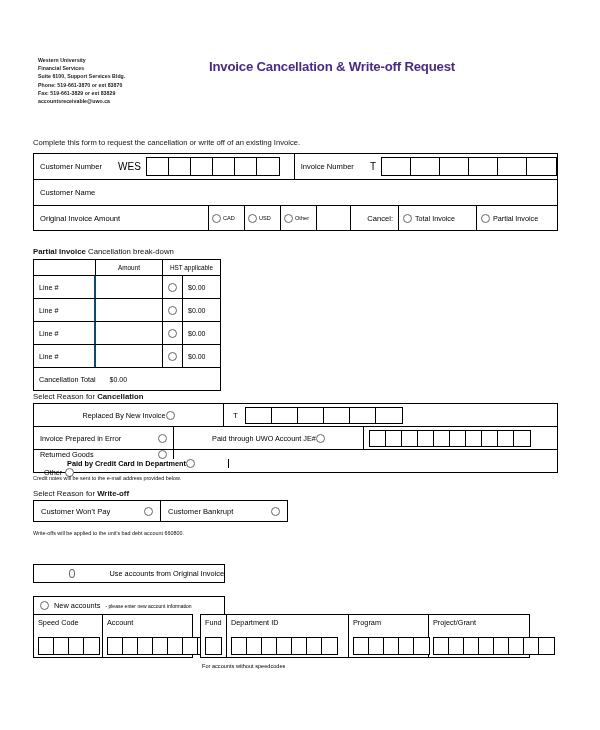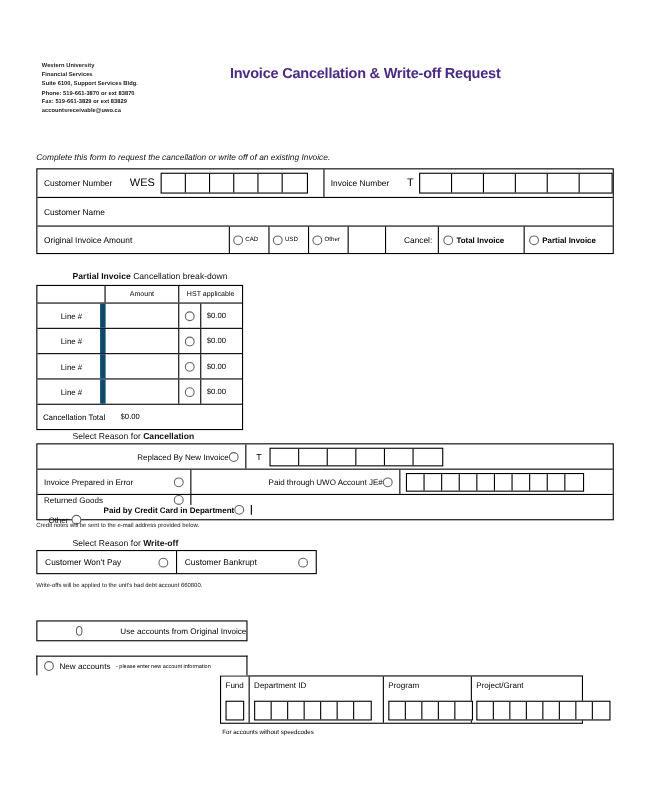--- a/index.html
+++ b/index.html
@@ -55,28 +55,26 @@
   }
 
   
   .intro {
     position: absolute;
     top: 138px;
     left: 33px;
     font-size: 7.6px;
     color: #111;
     white-space: nowrap;
-    font-style: italic;
   }
   .sec-label {
     position: absolute;
     font-size: 7.8px;
     color: #111;
     white-space: nowrap;
-    margin-left: 33px;
   }
   .sec-label b { font-weight: bold; }
   .note {
     position: absolute;
     font-size: 5.4px;
     color: #111;
     white-space: nowrap;
   }
 
   
@@ -190,21 +188,21 @@
   .cancel-opt {
     width: 78px;
     display: flex;
     align-items: center;
     gap: 3px;
     padding-left: 4px;
     border-right: 1px solid #000;
     box-sizing: border-box;
   }
   .cancel-opt:last-child { border-right: none; width: 80px; }
-  .cancel-opt span { font-size: 7.2px; white-space: nowrap; font-weight: bold; }
+  .cancel-opt span { font-size: 7.2px; white-space: nowrap; }
 
   
   .tbl-partial {
     position: absolute;
     left: 33px;
     top: 259px;
     width: 188px;
     border: 1px solid #000;
     box-sizing: border-box;
   }
@@ -222,22 +220,22 @@
     flex: 1; box-sizing: border-box;
     display: flex; align-items: center; justify-content: center;
   }
   .pt-head span { font-size: 6.4px; white-space: nowrap; }
   .pt-row {
     display: flex;
     height: 22px;
     border-bottom: 1px solid #000;
   }
   .pt-row .c0 {
-    width: 62px; border-right: 5px solid #0c4a6e; box-sizing: border-box;
-    display: flex; align-items: center; padding-left: 5px; justify-content: center;
+    width: 62px; border-right: 2px solid #0c4a6e; box-sizing: border-box;
+    display: flex; align-items: center; padding-left: 5px;
   }
   .pt-row .c0 span { font-size: 7.2px; }
   .pt-row .c1 { width: 67px; border-right: 1px solid #000; box-sizing: border-box; }
   .pt-row .c2 {
     width: 20px; border-right: 1px solid #000; box-sizing: border-box;
     display: flex; align-items: center; justify-content: center;
   }
   .pt-row .c3 {
     flex: 1; box-sizing: border-box;
     display: flex; align-items: center; padding-left: 5px;
@@ -277,21 +275,21 @@
     padding: 0 6px;
     justify-content: space-between;
     box-sizing: border-box;
   }
   .rr .mid {
     width: 190px;
     border-right: 1px solid #000;
     display: flex;
     align-items: center;
     padding: 0 6px;
-    justify-content: flex-end;
+    justify-content: center;
     box-sizing: border-box;
   }
   .rr .mid.wide { width: 195px; font-weight: bold; }
   .rr .right {
     flex: 1;
     display: flex;
     align-items: center;
     padding-left: 5px;
     box-sizing: border-box;
     gap: 4px;
@@ -638,20 +636,43 @@
     <span class="radio"></span>
     <span>Use accounts from Original Invoice</span>
   </div>
 
   <div class="acct-new">
     <span class="radio"></span>
     <span class="big">New accounts</span>
     <span class="small">- please enter new account information</span>
   </div>
 
+  <div class="acct-group speed-grp" id="grp-left">
+      <div class="acct-sub" style="left: 0px; width: 69px;">
+        <div class="acct-hdr">Speed Code</div>
+        <div class="acct-boxes"><span class="boxes">
+            <i style="width: 15px; height: 16px;"></i>
+            <i style="width: 15px; height: 16px;"></i>
+            <i style="width: 15px; height: 16px;"></i>
+            <i style="width: 15px; height: 16px;"></i>
+          </span></div>
+      </div>
+      <div class="acct-sub" style="left: 69px; width: 91px;">
+        <div class="acct-hdr">Account</div>
+        <div class="acct-boxes"><span class="boxes">
+            <i style="width: 15px; height: 16px;"></i>
+            <i style="width: 15px; height: 16px;"></i>
+            <i style="width: 15px; height: 16px;"></i>
+            <i style="width: 15px; height: 16px;"></i>
+            <i style="width: 15px; height: 16px;"></i>
+            <i style="width: 15px; height: 16px;"></i>
+            <i style="width: 15px; height: 16px;"></i>
+          </span></div>
+      </div>
+    </div>
   <div class="acct-group acct-grp2" id="grp-right">
       <div class="acct-sub" style="left: 0px; width: 26px;">
         <div class="acct-hdr">Fund</div>
         <div class="acct-boxes"><span class="boxes">
             <i style="width: 15px; height: 16px;"></i>
           </span></div>
       </div>
       <div class="acct-sub" style="left: 26px; width: 122px;">
         <div class="acct-hdr">Department ID</div>
         <div class="acct-boxes"><span class="boxes">

